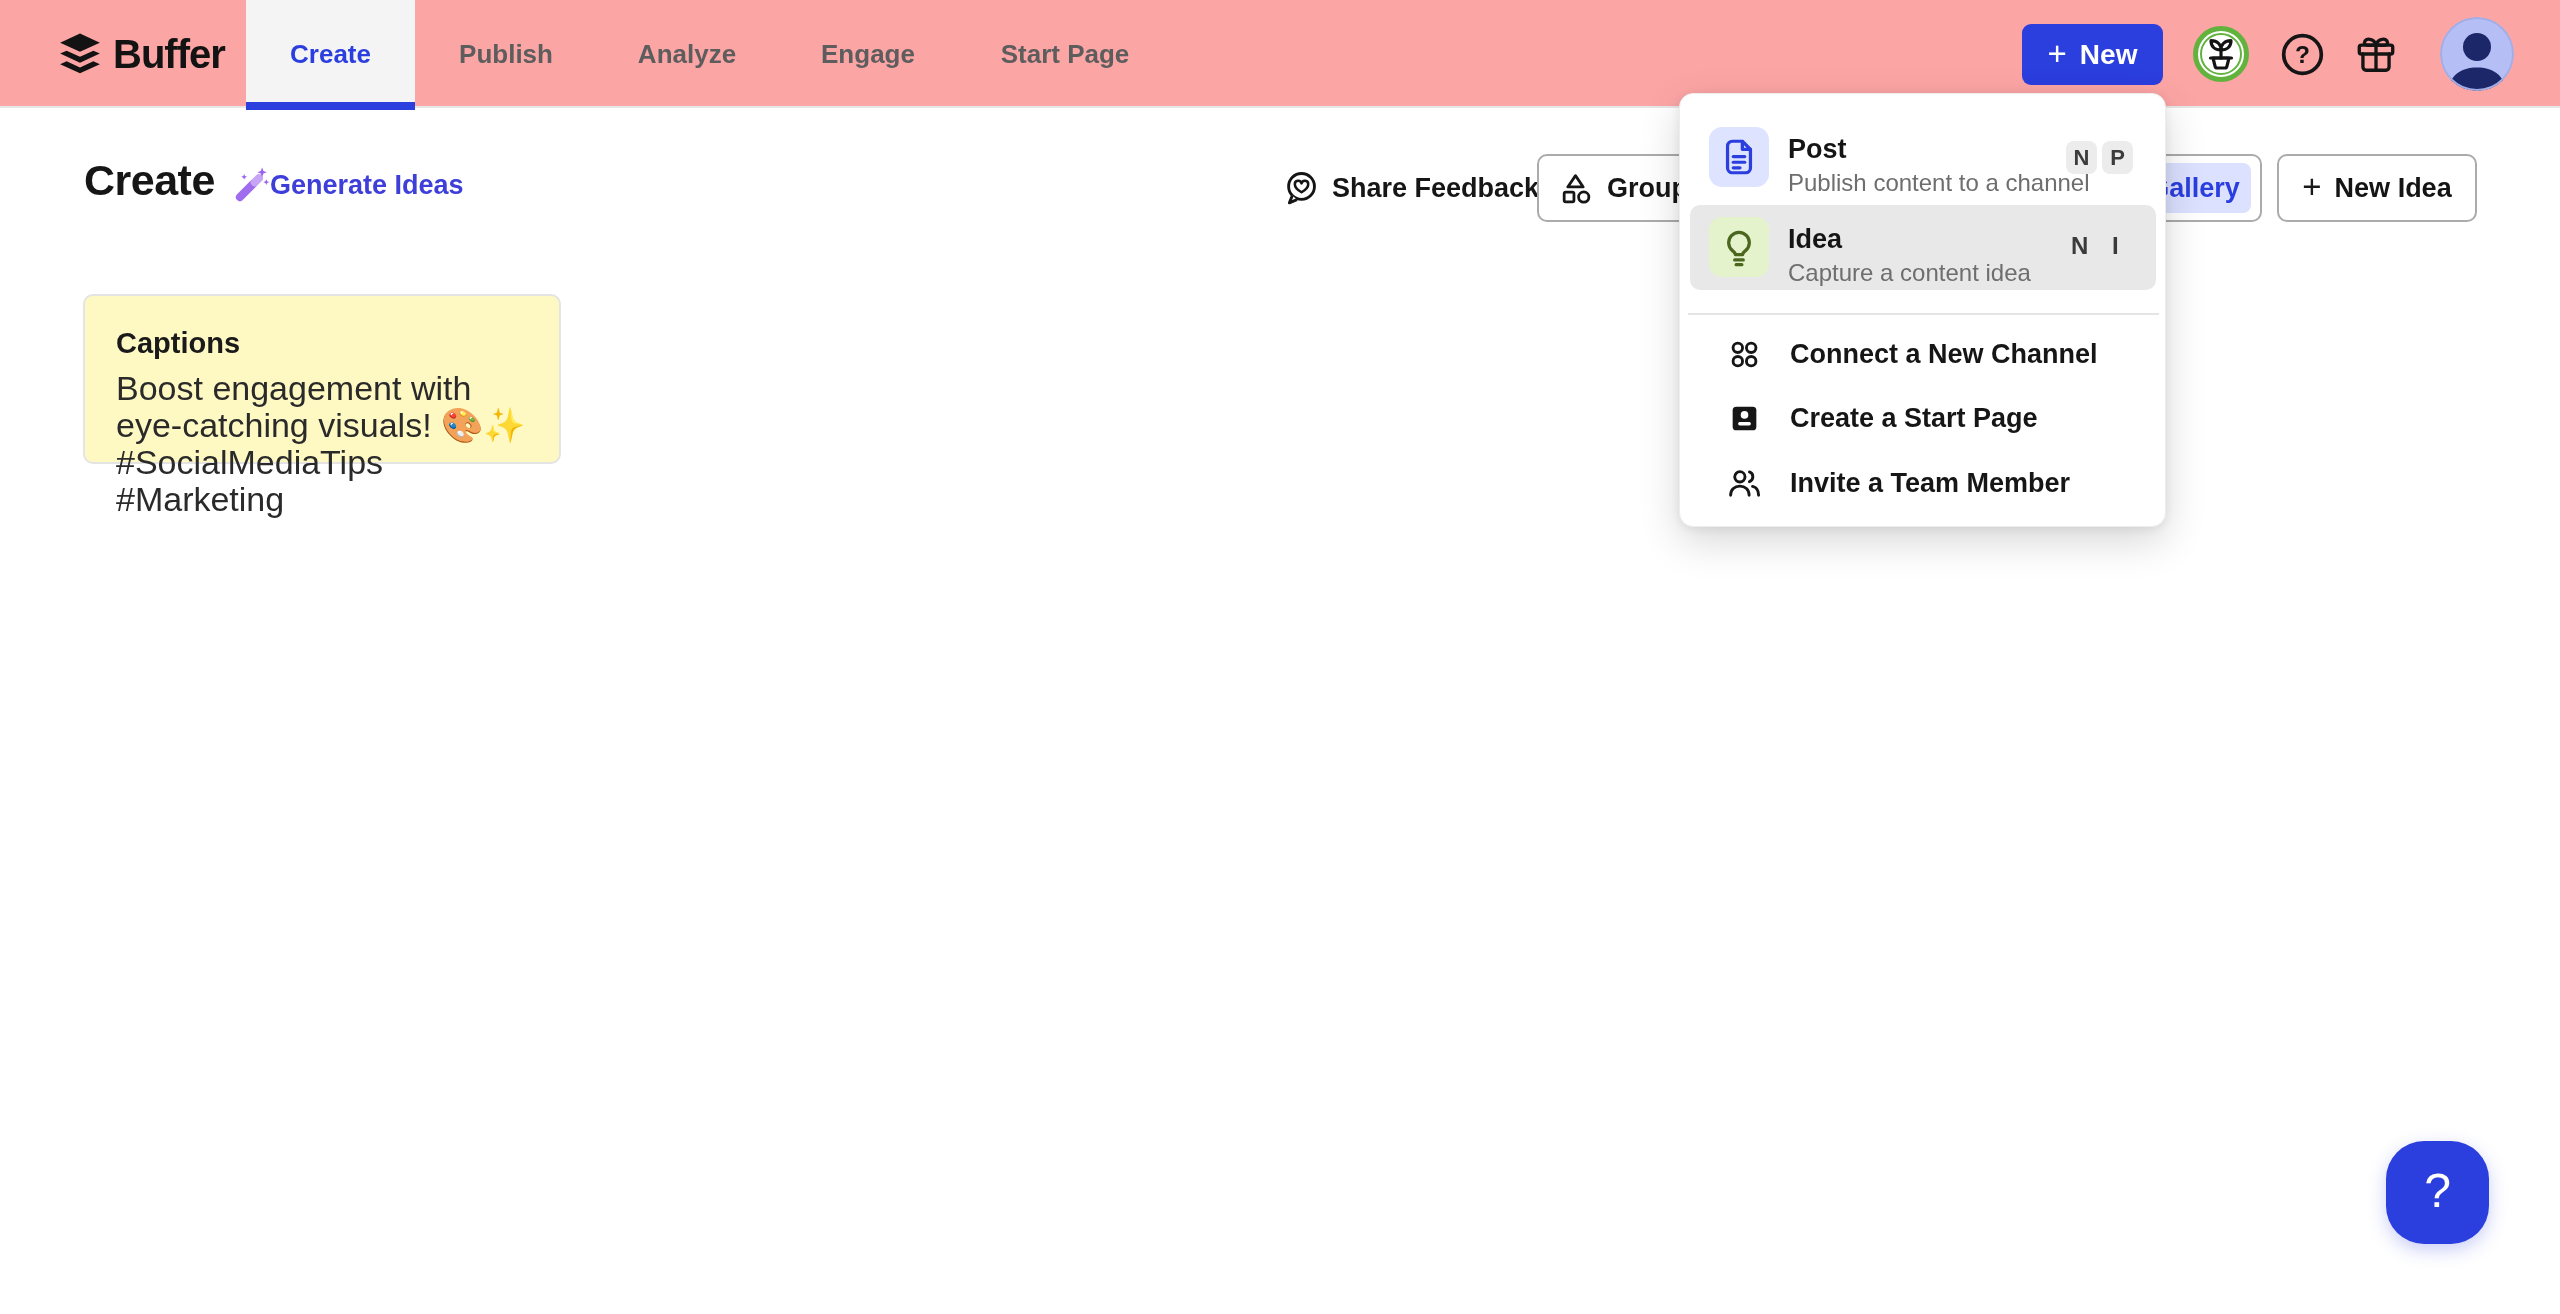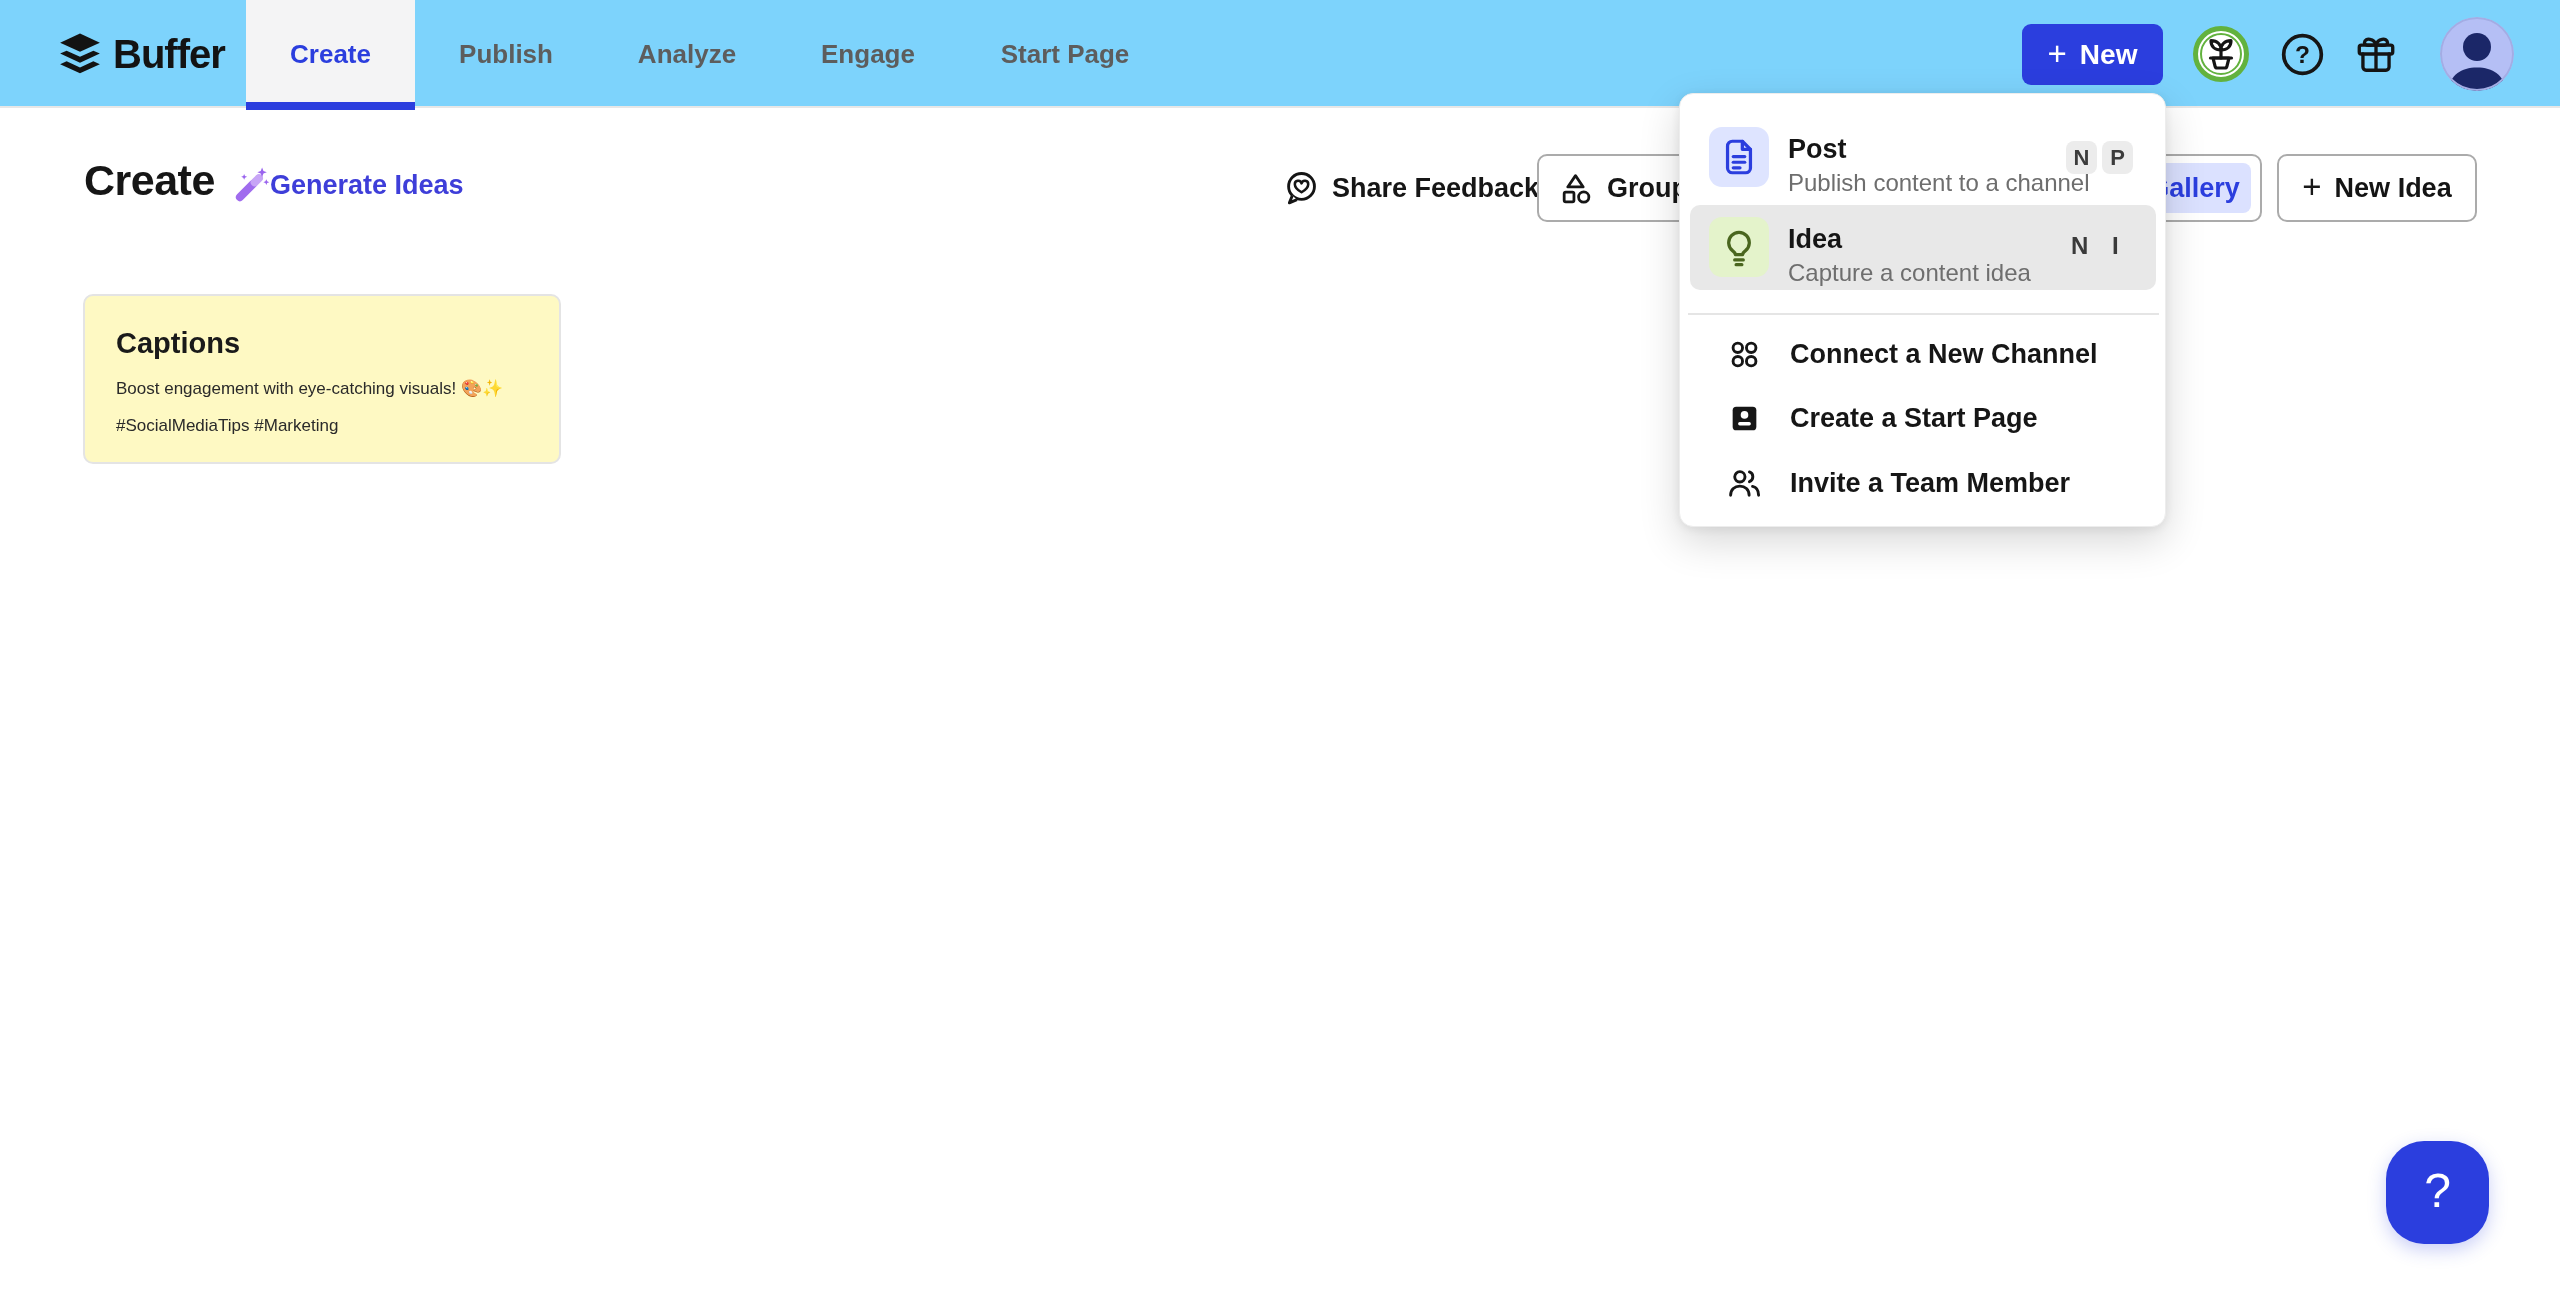--- a/index.html
+++ b/index.html
@@ -1,21 +1,21 @@
 <!DOCTYPE html>
 <html><head>
 <meta charset="utf-8">
 <style>
   * { margin:0; padding:0; box-sizing:border-box; }
   html,body { background:#fff; }
   body { font-family:"Liberation Sans","DejaVu Sans",sans-serif; }
   .stage { position:relative; width:2560px; height:1314px; background:#ffffff; overflow:hidden; }
 
   
-  .nav { position:absolute; top:0; left:0; width:2560px; height:108px; background:#7dd3fc; border-bottom:2px solid #E7E7E7; }
+  .nav { position:absolute; top:0; left:0; width:2560px; height:108px; background:#fca5a5; border-bottom:2px solid #E7E7E7; }
   .logo { position:absolute; left:57px; top:0; height:108px; display:flex; align-items:center; gap:10px; }
   .logo-text { font-size:40px; font-weight:800; color:#131313; letter-spacing:-1px; }
   .tab { position:absolute; top:0; height:108px; display:flex; align-items:center; justify-content:center;
          font-size:26px; font-weight:600; color:#5D5D5D; cursor:pointer; }
   .tab-create   { left:246px; width:169px; background:#F4F4F5; color:#2B3EDE; font-weight:700; }
   .tab-publish  { left:440px; width:132px; }
   .tab-analyze  { left:620px; width:134px; }
   .tab-engage   { left:804px; width:128px; }
   .tab-start    { left:978px; width:174px; }
   .tab-underline { position:absolute; left:0; bottom:-2px; width:100%; height:8px; background:#2B3EDE; }
@@ -75,21 +75,21 @@
   .kp-n { left:391px; top:138px; } .kp-i { left:432px; top:138px; }
   .menu-divider { position:absolute; left:8px; top:219px; width:471px; height:0; border-top:2px solid #E5E5E5; }
   .menu-link { position:absolute; left:8px; width:471px; height:58px; display:flex; align-items:center; padding-left:39px; gap:28px; cursor:pointer; }
   .ml-1 { top:231px; } .ml-2 { top:295px; } .ml-3 { top:360px; }
   .menu-link .ml-label { font-size:27px; font-weight:600; color:#161616; }
 
   
   .idea-card { position:absolute; left:83px; top:294px; width:478px; height:170px; background:#fef9c3;
                border:2px solid #E4E4E4; border-radius:10px; cursor:pointer; }
   .idea-card .c-title { position:absolute; left:31px; top:31px; font-size:29px; font-weight:700; color:#1A1A1A; }
-  .idea-card .c-body  { position:absolute; left:31px; top:74px; width:424px; font-size:17px; line-height:37px; color:#2A2A2A; }
+  .idea-card .c-body  { position:absolute; left:31px; top:74px; width:424px; font-size:34px; line-height:37px; color:#2A2A2A; }
 
   
   .fab { position:absolute; left:2386px; top:1141px; width:103px; height:103px; border-radius:38px; background:#2B3EDE;
          display:flex; align-items:center; justify-content:center; cursor:pointer; box-shadow:0 6px 18px rgba(43,62,222,.25); }
   .fab span { color:#fff; font-size:48px; font-weight:400; margin-top:-4px; }
 </style>
 </head>
 <body>
 
 <div class="stage">

